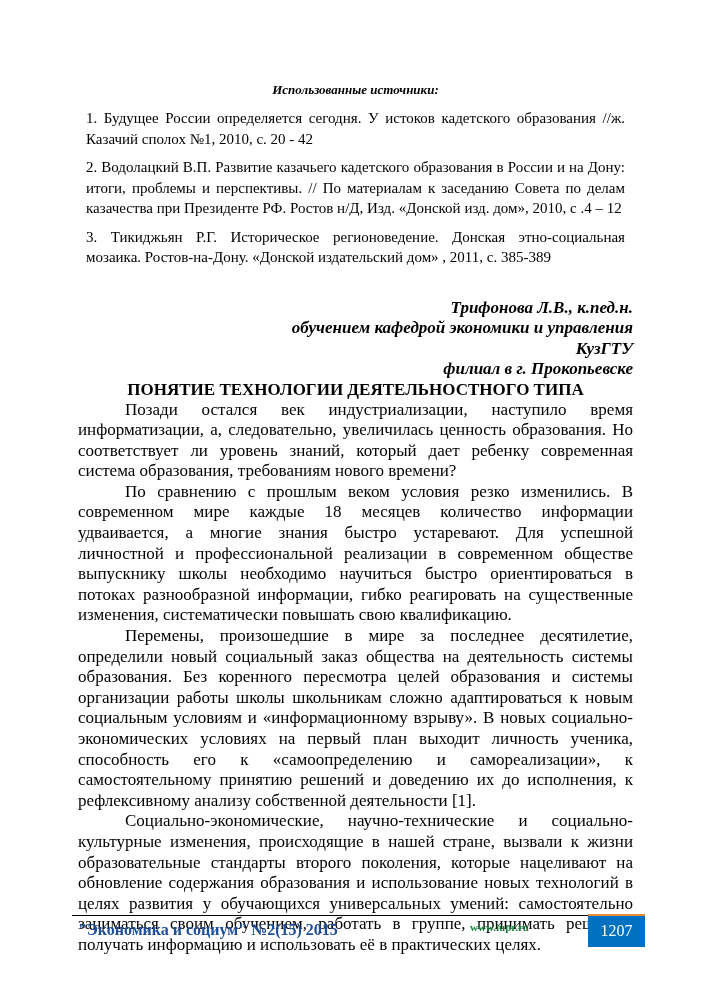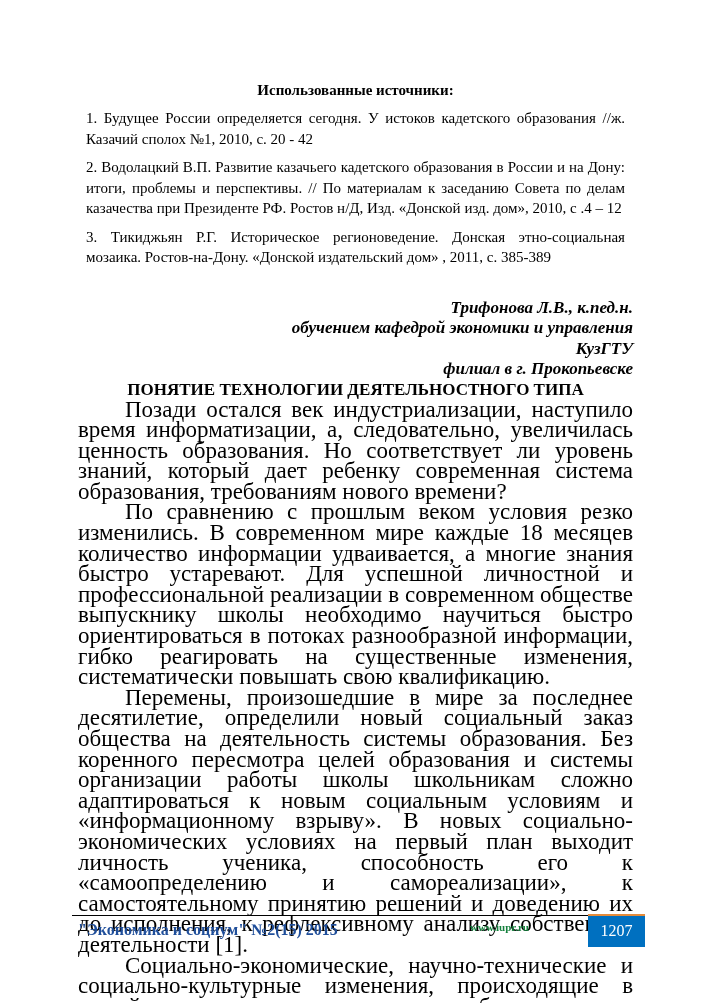--- a/index.html
+++ b/index.html
@@ -2,32 +2,33 @@
 <html><head>
 <meta charset="utf-8">
 <style>
   html, body { margin: 0; padding: 0; background: #ffffff; }
   body {
     width: 709px; height: 1003px; position: relative; overflow: hidden;
     font-family: "Liberation Serif", serif; color: #000;
   }
   .page { position: absolute; left: 78px; top: 80px; width: 555px; }
   .refs-title {
-    text-align: center; font-weight: bold; font-size: 15px; line-height: 20px;
+    text-align: center; font-weight: bold; font-size: 13px; line-height: 20px;
     margin: 0 0 0 0;
+    font-style: italic;
   }
   .ref { font-size: 15px; line-height: 20.5px; text-align: justify; margin: 8px; }
   .spacer { height: 22px; }
   .author-block { text-align: right; font-weight: bold; font-style: italic; font-size: 17px; line-height: 20.5px; }
   .author-block div { margin: 0; }
   .article-title {
     text-align: center; font-weight: bold; font-size: 17px; line-height: 20px; margin: 0;
   }
   .para {
-    font-size: 23px; line-height: 20.6px; text-align: justify; text-indent: 47px; margin: 0;
+    font-size: 17px; line-height: 20.6px; text-align: justify; text-indent: 47px; margin: 0;
   }
   .footer {
     position: absolute; left: 72px; top: 915px; width: 572px; height: 30px;
   }
   .footer-line {
     position: absolute; left: 0; top: 0; width: 516px; height: 0;
     border-top: 1.5px solid #000;
   }
   .footer-journal {
     position: absolute; left: 6px; top: 6px; color: #1f4e9a; font-weight: bold; font-size: 16px;

